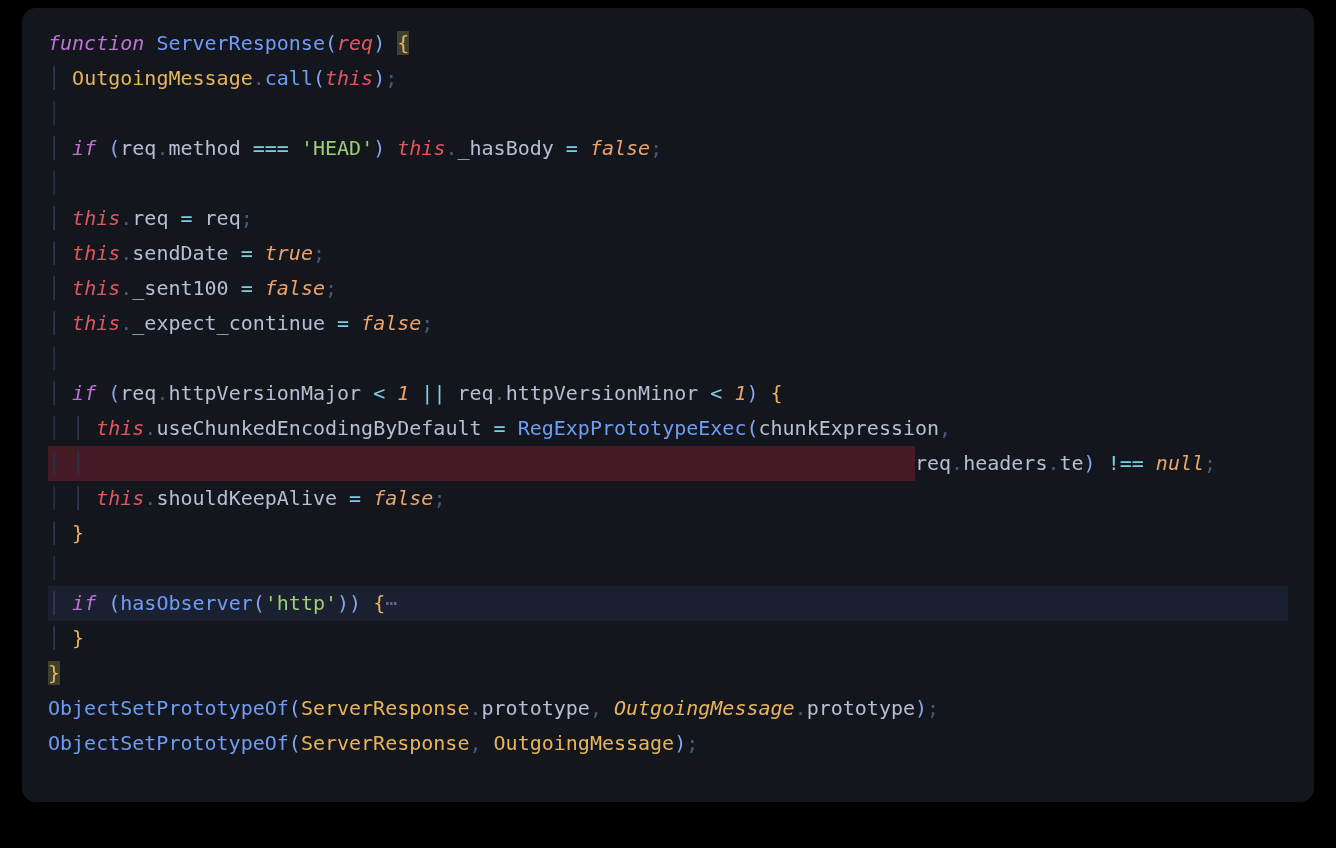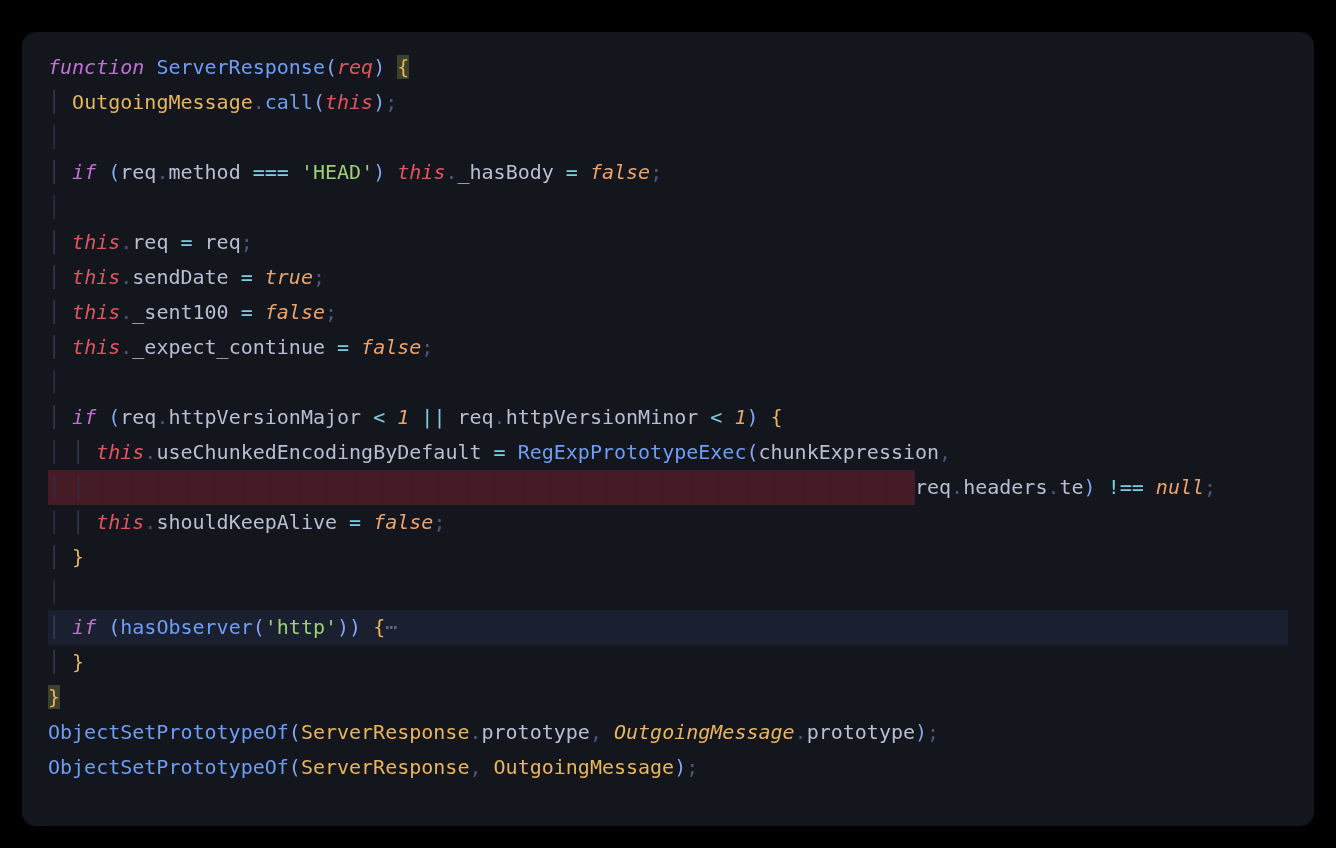--- a/index.html
+++ b/index.html
@@ -7,21 +7,21 @@
     background: #000;
     width: 1336px;
     height: 848px;
     overflow: hidden;
     font-family: 'Menlo', 'Monaco', 'Consolas', monospace;
     font-size: 20px;
     line-height: 35px;
   }
   .editor {
     background: #14161e;
-    margin: 32px 22px;
+    margin: 8px 22px;
     border-radius: 14px;
     padding: 18px 26px 18px 26px;
     height: 794px;
     position: relative;
     overflow: hidden;
   }
   pre {
     font-family: inherit;
     white-space: pre;
     color: #b8bed3;

